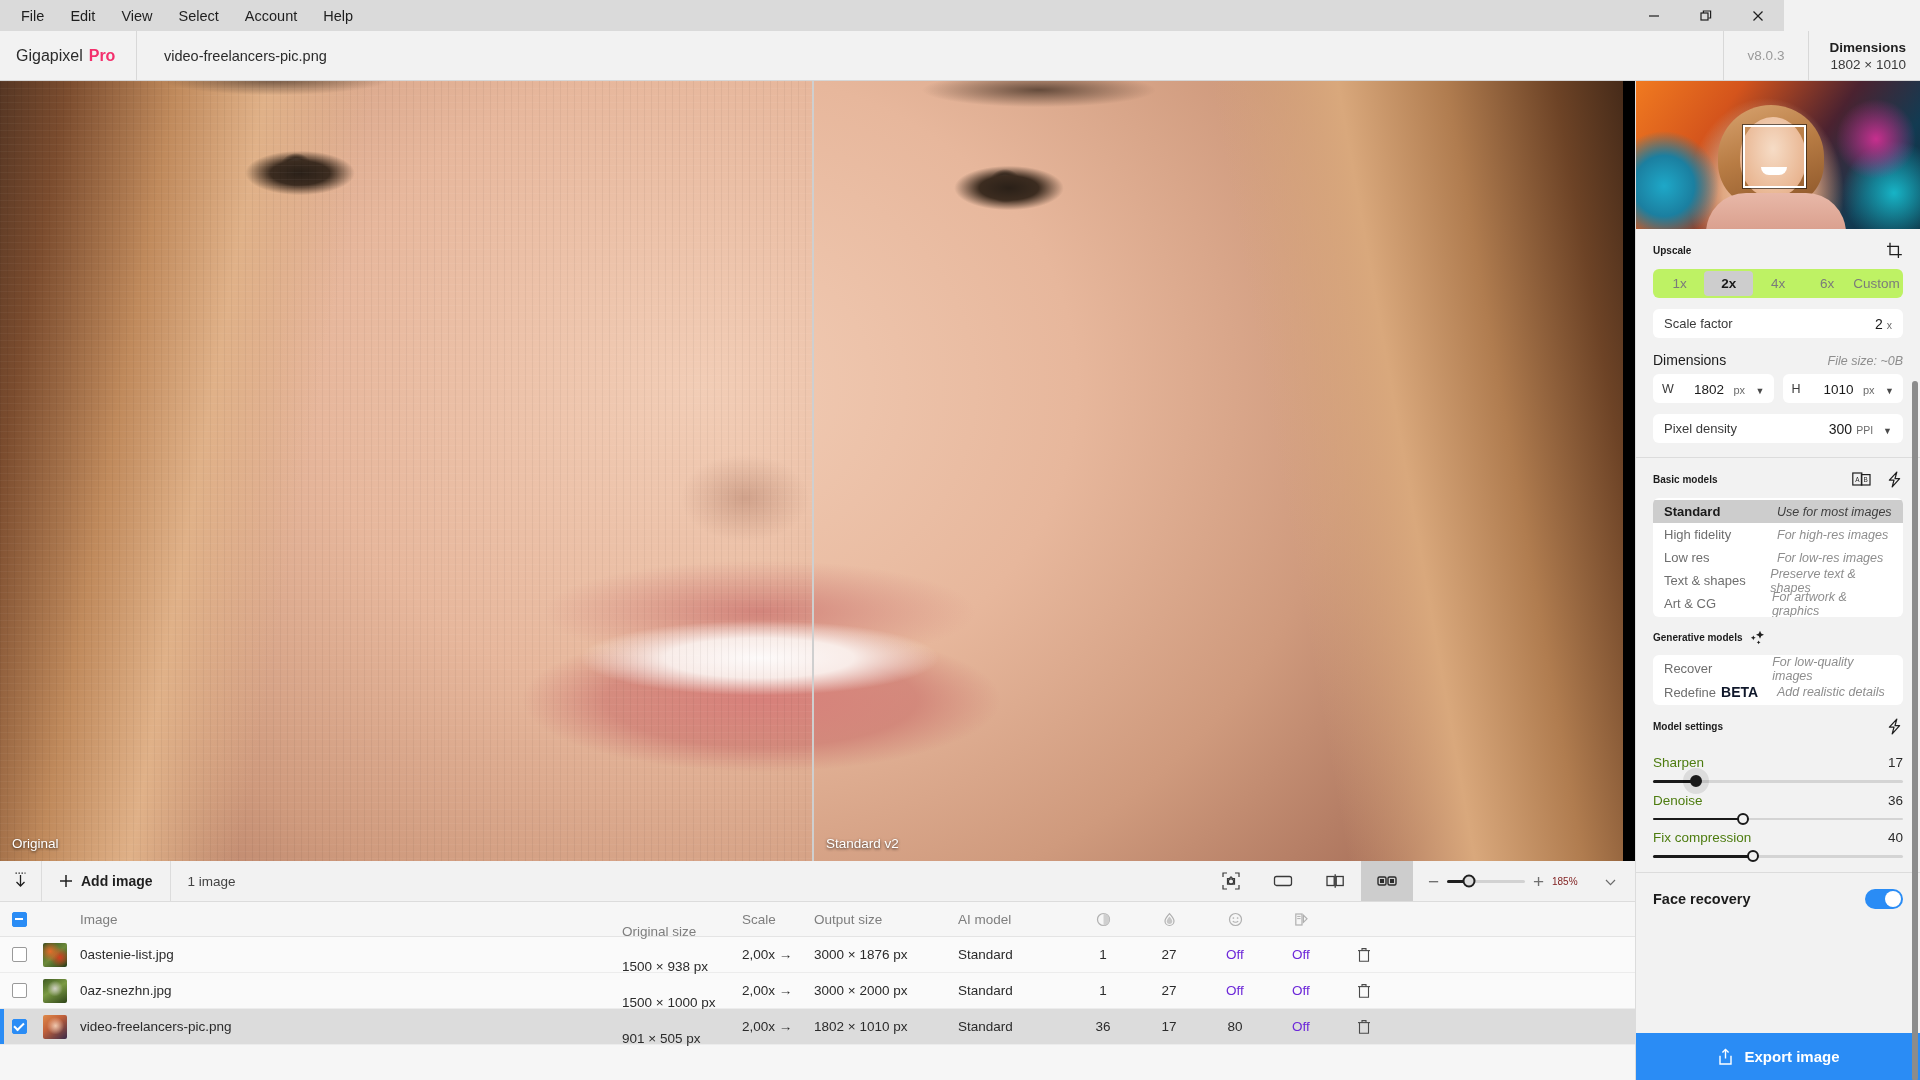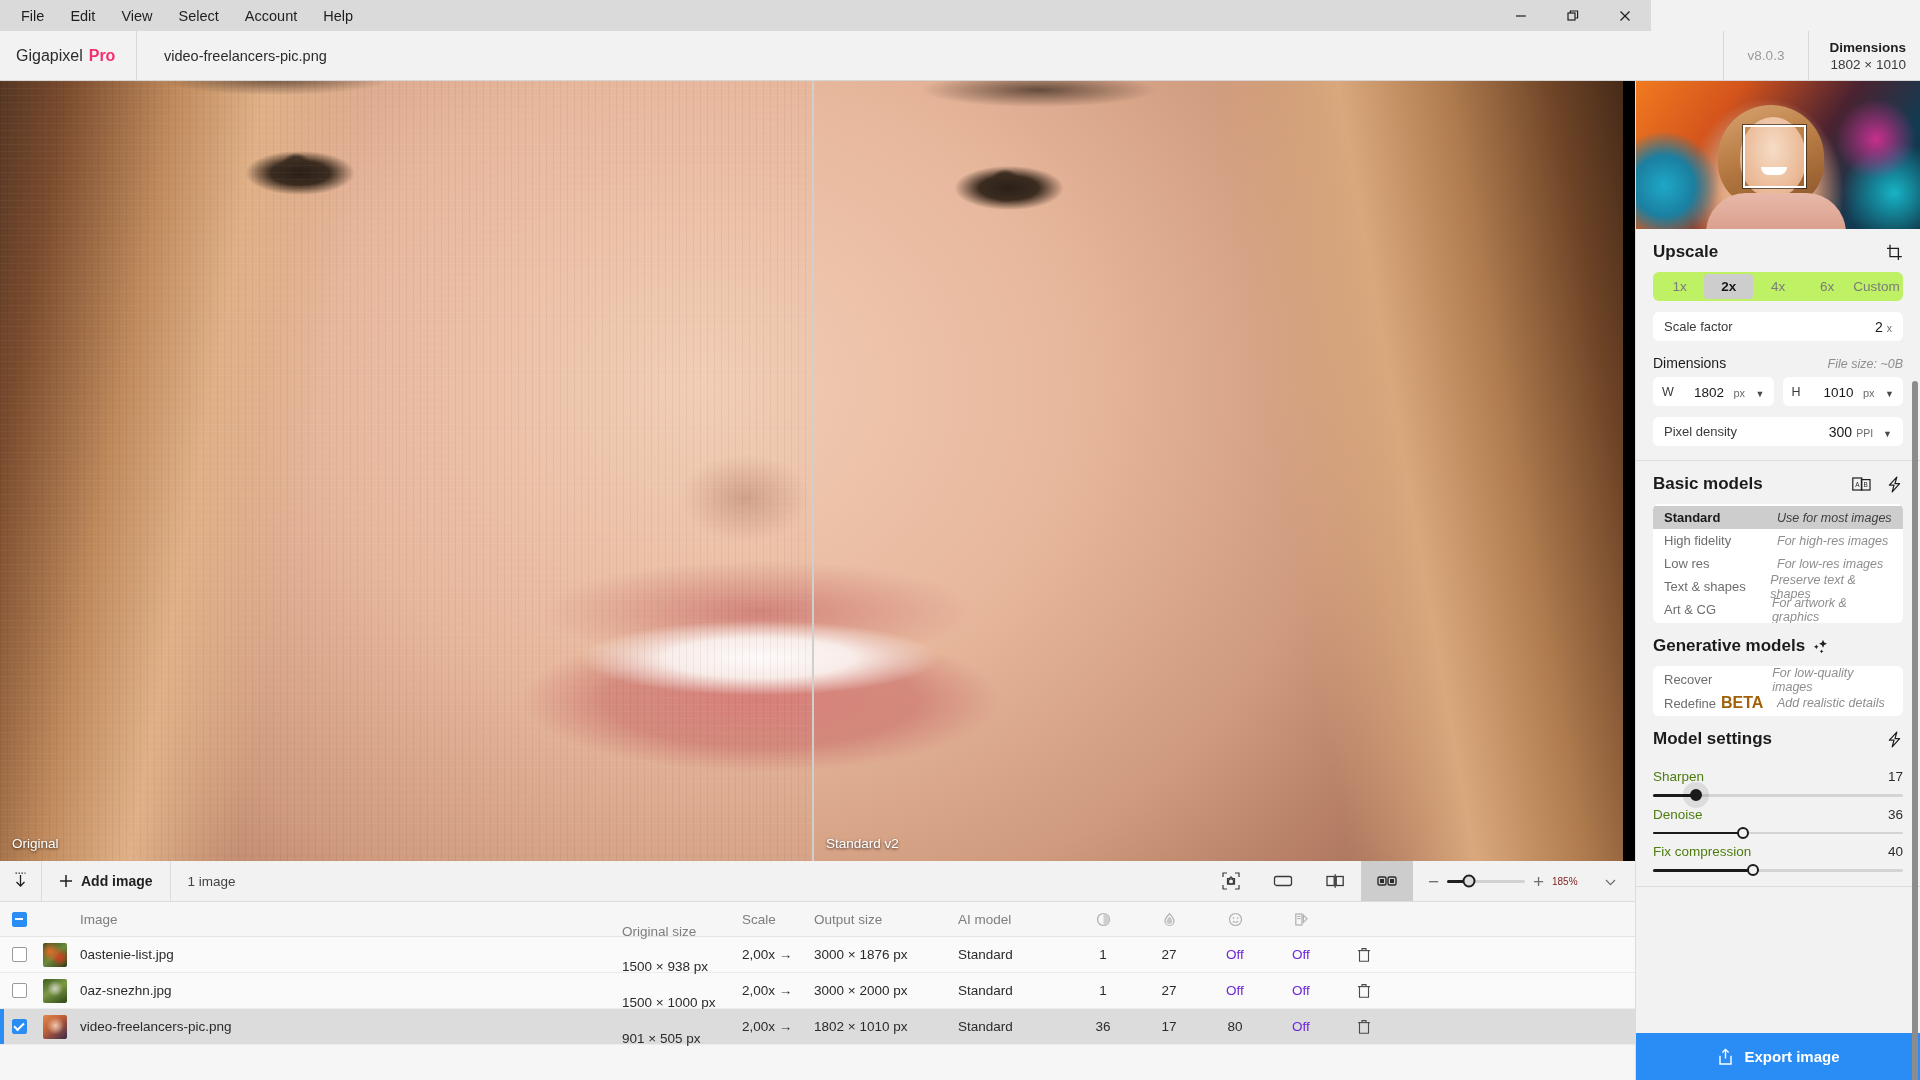--- a/index.html
+++ b/index.html
@@ -6,21 +6,21 @@
   html, body {
     width: 1920px; height: 1080px;
     font-family: "Liberation Sans", sans-serif;
     background: #f2f2f2; overflow: hidden;
     -webkit-font-smoothing: antialiased;
   }
   #app { position: relative; width: 1920px; height: 1080px; }
 
   
   .titlebar {
-    position: absolute; top: 0; left: 0; width: 1651px; height: 31px;
+    position: absolute; top: 0; left: 0; width: 1784px; height: 31px;
     background: #dadada; display: flex; align-items: center;
   }
   .menubar { display: flex; align-items: center; padding-left: 8px; height: 100%; }
   .menu-item {
     font-size: 14.5px; color: #1f1f1f; padding: 0 13px; height: 100%;
     display: flex; align-items: center; cursor: default;
   }
   .win-controls { margin-left: auto; display: flex; height: 100%; }
   .win-btn {
     width: 52px; height: 31px; display: flex; align-items: center; justify-content: center;
@@ -228,21 +228,21 @@
   }
   .rscroll { flex: 1; overflow: hidden; position: relative; }
   .scrollbar {
     position: absolute; right: 2px; top: 152px; width: 6px; height: 700px;
     background: #8c8c8c; border-radius: 3px; z-index: 40;
   }
   .sect-head {
     display: flex; align-items: center; justify-content: space-between;
     padding: 13px 17px 10px 17px;
   }
-  .sect-title { font-size: 17px; font-weight: bold; color: #1b1b1b; display: flex; align-items: center; gap: 7px; }
+  .sect-title { font-size: 10px; font-weight: bold; color: #1b1b1b; display: flex; align-items: center; gap: 7px; }
   .sect-icons { display: flex; align-items: center; gap: 15px; }
   .icon-btn { cursor: default; display: flex; align-items: center; }
 
   .seg {
     display: flex; background: #bef264; border-radius: 6px; height: 29px; align-items: center;
     padding: 2px; margin: 0 17px;
   }
   .seg-item {
     flex: 1; height: 25px; display: flex; align-items: center; justify-content: center;
     font-size: 13.5px; color: #7b7b7b; border-radius: 4px; cursor: default;
@@ -276,21 +276,21 @@
 
   .model-card { background: #fff; border-radius: 6px; margin: 0 17px; overflow: hidden; padding: 2px 0; }
   .model-row {
     display: flex; align-items: center; height: 23px; padding: 0 11px; cursor: default;
   }
   .model-row.active { background: #cdcdcd; }
   .model-name { font-size: 13px; color: #6e6e6e; width: 113px; }
   .model-row.active .model-name { color: #1a1a1a; font-weight: bold; }
   .model-desc { font-size: 12.5px; color: #8e8e8e; font-style: italic; }
   .model-row.active .model-desc { color: #3f3f3f; }
-  .beta { font-weight: bold; color: #a16207; margin-left: 5px; font-size: 16px; font-style: normal; margin-top: 32px; }
+  .beta { font-weight: bold; color: #0f172a; margin-left: 5px; font-size: 14px; font-style: normal; margin-top: 32px; }
 
   .slider-block { padding: 0 17px; margin-top: 10px; }
   .slider-top { display: flex; justify-content: space-between; align-items: baseline; }
   .slider-name { font-size: 13.5px; color: #4d7c0f; }
   .slider-val { font-size: 13.5px; color: #2b2b2b; }
   .slider-track {
     position: relative; height: 2.5px; background: #d4d4d4; border-radius: 2px; margin-top: 10px;
   }
   .slider-fill { position: absolute; left: 0; top: 0; height: 2.5px; background: #1a1a1a; border-radius: 2px; }
   .slider-knob {
@@ -758,20 +758,24 @@
           <span class="slider-val">40</span>
         </div>
         <div class="slider-track">
           <div class="slider-fill" style="width:40%"></div>
           <div class="slider-knob" style="left:40%"></div>
         </div>
       </div>
 
       <div class="divider"></div>
 
+      <div class="face-rec-row">
+        <span class="face-rec-label">Face recovery</span>
+        <span class="toggle"></span>
+      </div>
     </div>
 
     <div class="export-btn">
       <svg width="17" height="18" viewBox="0 0 17 18">
         <path d="M8.5 1.5 V10.5" stroke="#fff" stroke-width="1.4" fill="none"></path>
         <polyline points="5.4,4.6 8.5,1.5 11.6,4.6" fill="none" stroke="#fff" stroke-width="1.4"></polyline>
         <polyline points="3,7.8 3,16 14,16 14,7.8" fill="none" stroke="#fff" stroke-width="1.4"></polyline>
       </svg>
       <span class="export-label">Export image</span>
     </div>

